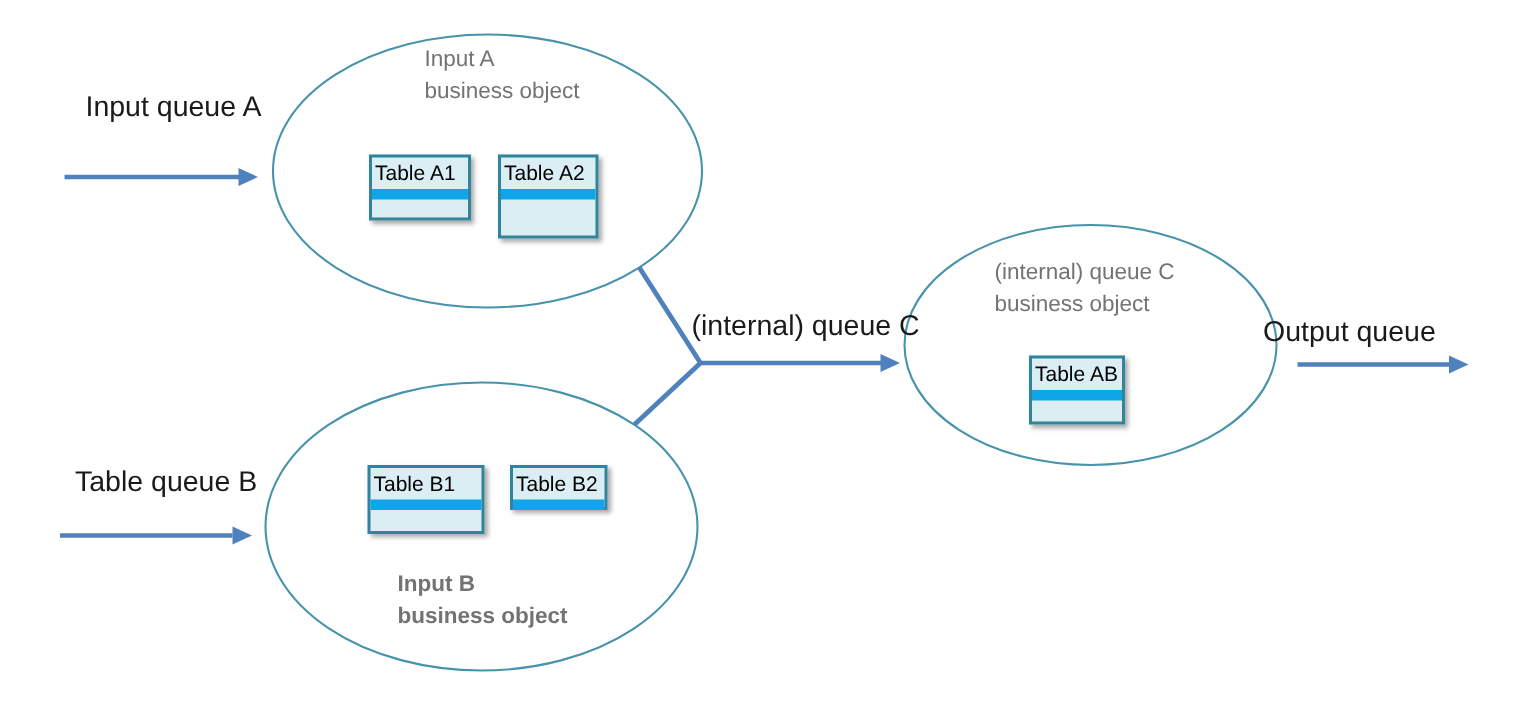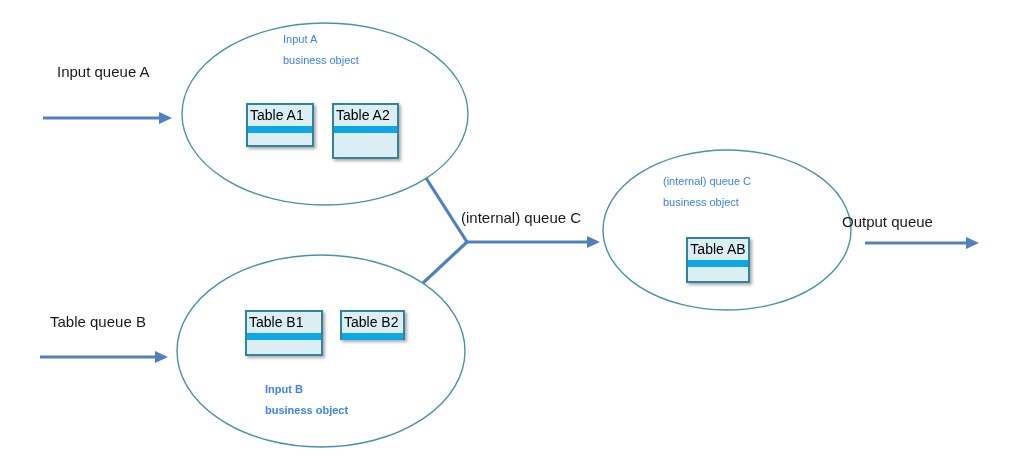--- a/index.html
+++ b/index.html
@@ -7,31 +7,31 @@
     position:relative;
     width:1010px;height:467px;
     background:#ffffff;
     font-family:"Liberation Sans", sans-serif;
     color:#1a1a1a;
     overflow:hidden;
   }
   .layer{position:absolute;left:0;top:0;}
   .lbl{
     position:absolute;
-    font-size:15px;
+    font-size:19px;
     line-height:18px;
     white-space:nowrap;
     color:#1a1a1a;
   }
   .node-title{
     position:absolute;
-    font-size:11px;
+    font-size:15px;
     line-height:21px;
     white-space:nowrap;
-    color:#3b82f6;
+    color:#737373;
   }
   .table-box{
     position:absolute;
     background:#DAEEF3;
     border:2px solid #31849B;
     box-shadow:2px 2px 3px rgba(100,100,100,.55);
     box-sizing:border-box;
   }
   .table-box .head{
     height:21px;
@@ -104,17 +104,17 @@
   <div class="node-title" style="left:265px;top:379px;font-weight:bold;">
     <div>Input B</div>
     <div>business object</div>
   </div>
 
   <div class="node-title" style="left:663px;top:171px;">
     <div>(internal) queue C</div>
     <div>business object</div>
   </div>
 
-  <div class="table-box" style="left:686px;top:237px;width:64px;height:46px;text-align:center;">
+  <div class="table-box" style="left:686px;top:237px;width:64px;height:46px;">
     <div class="head">Table AB</div>
   </div>
 
 </div>
 
 </body></html>

